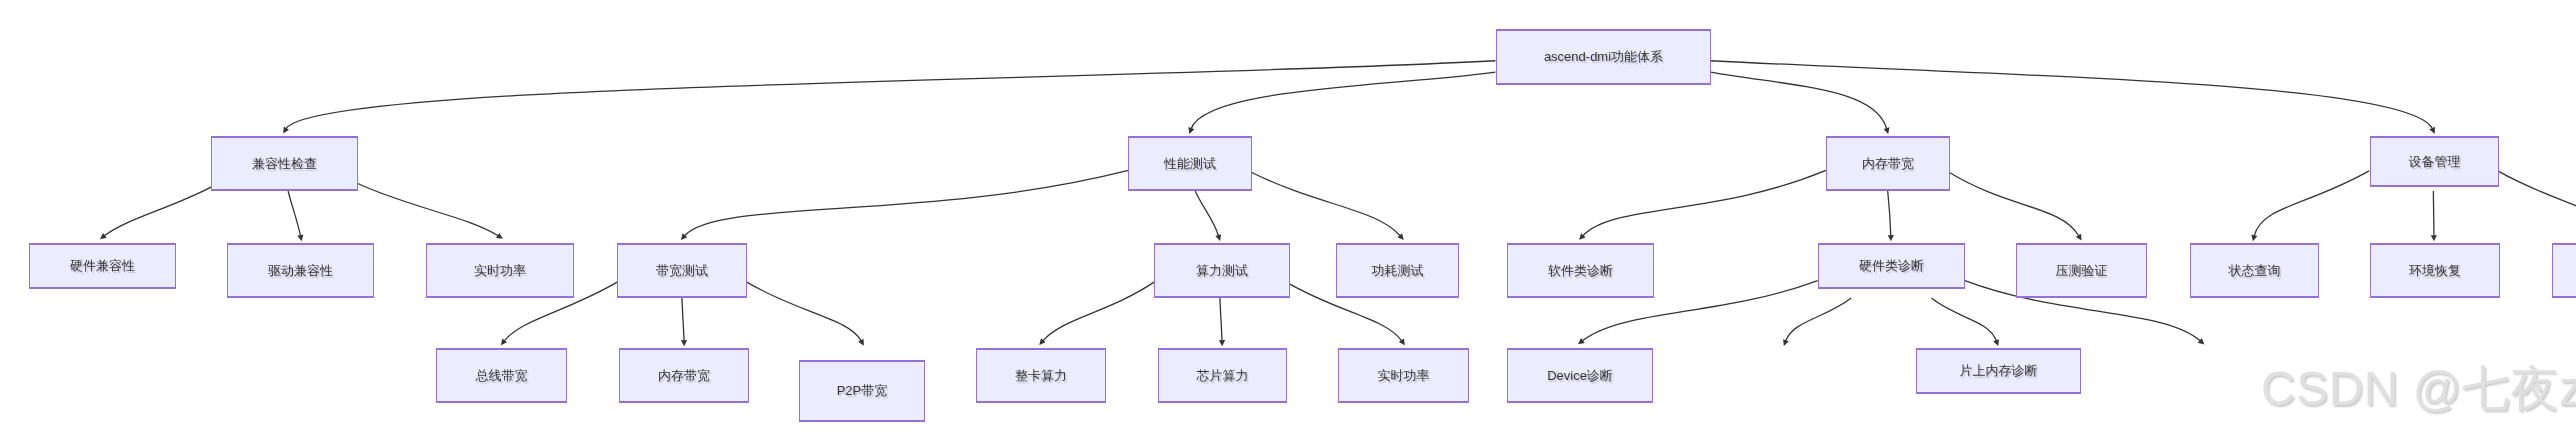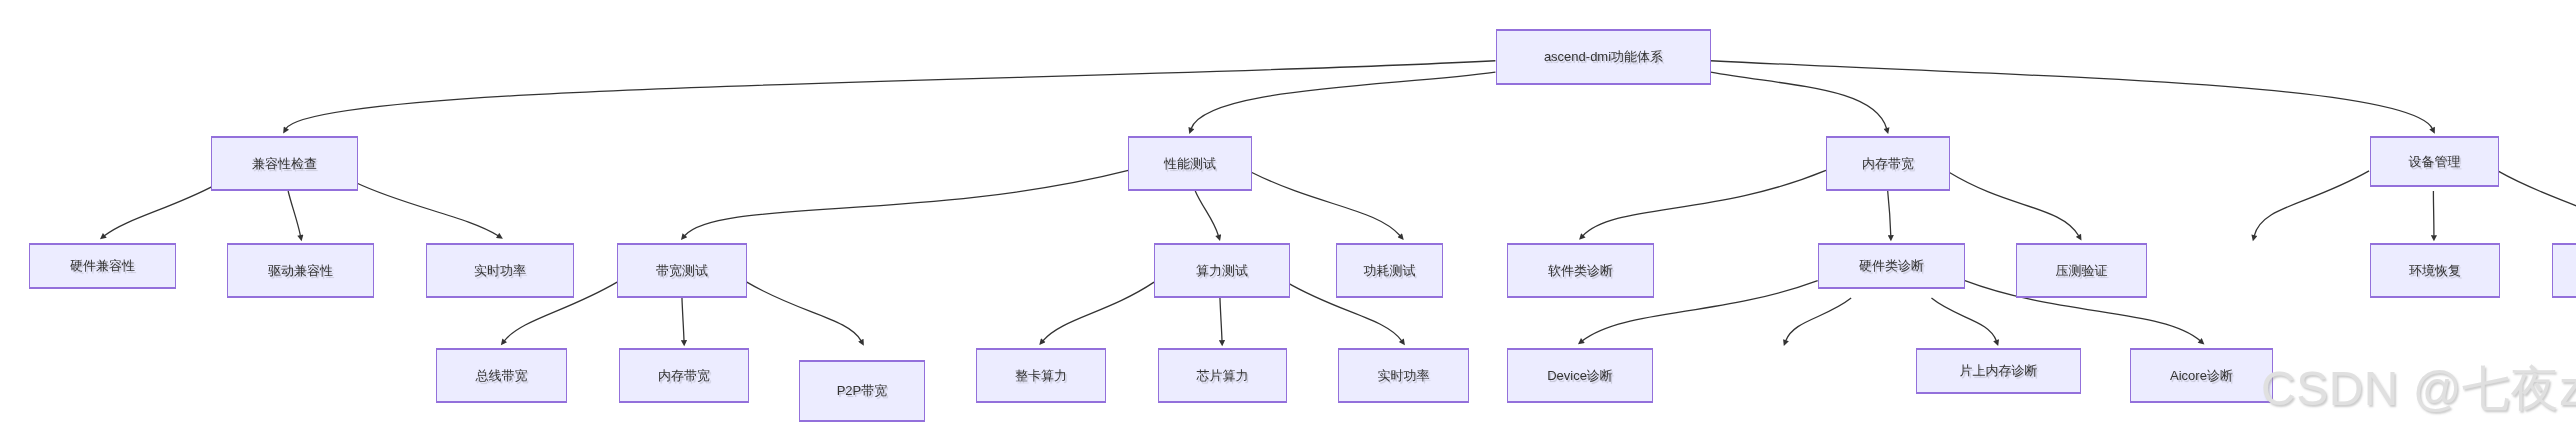--- a/index.html
+++ b/index.html
@@ -101,31 +101,34 @@
   </div>
   <div class="node" style="left:426px;top:243px;width:148px;height:55px">
     <span>实时功率</span>
   </div>
   <div class="node" style="left:617px;top:243px;width:130px;height:55px">
     <span>带宽测试</span>
   </div>
   <div class="node" style="left:1154px;top:243px;width:136px;height:55px">
     <span>算力测试</span>
   </div>
-  <div class="node" style="left:1336px;top:243px;width:107px;height:55px">
+  <div class="node" style="left:1336px;top:243px;width:123px;height:55px">
     <span>功耗测试</span>
   </div>
   <div class="node" style="left:1507px;top:243px;width:147px;height:55px">
     <span>软件类诊断</span>
   </div>
   <div class="node" style="left:1818px;top:243px;width:147px;height:46px">
     <span>硬件类诊断</span>
   </div>
   <div class="node" style="left:2016px;top:243px;width:131px;height:55px">
     <span>压测验证</span>
+  </div>
+  <div class="node" style="left:2190px;top:243px;width:129px;height:55px">
+    <span>状态查询</span>
   </div>
   <div class="node" style="left:2370px;top:243px;width:130px;height:55px">
     <span>环境恢复</span>
   </div>
   <div class="node" style="left:2552px;top:243px;width:129px;height:55px">
     
   </div>
 
   <div class="node" style="left:436px;top:348px;width:131px;height:55px">
     <span>总线带宽</span>
@@ -144,20 +147,17 @@
   </div>
   <div class="node" style="left:1338px;top:348px;width:131px;height:55px">
     <span>实时功率</span>
   </div>
   <div class="node" style="left:1507px;top:348px;width:146px;height:55px">
     <span>Device诊断</span>
   </div>
   <div class="node" style="left:1916px;top:348px;width:165px;height:46px">
     <span>片上内存诊断</span>
   </div>
-  <div class="node" style="left:2130px;top:348px;width:143px;height:55px">
-    <span>Aicore诊断</span>
-  </div>
 
   <div class="watermark">CSDN @七夜zippoe</div>
 
 </div>
 
 
 </body></html>

